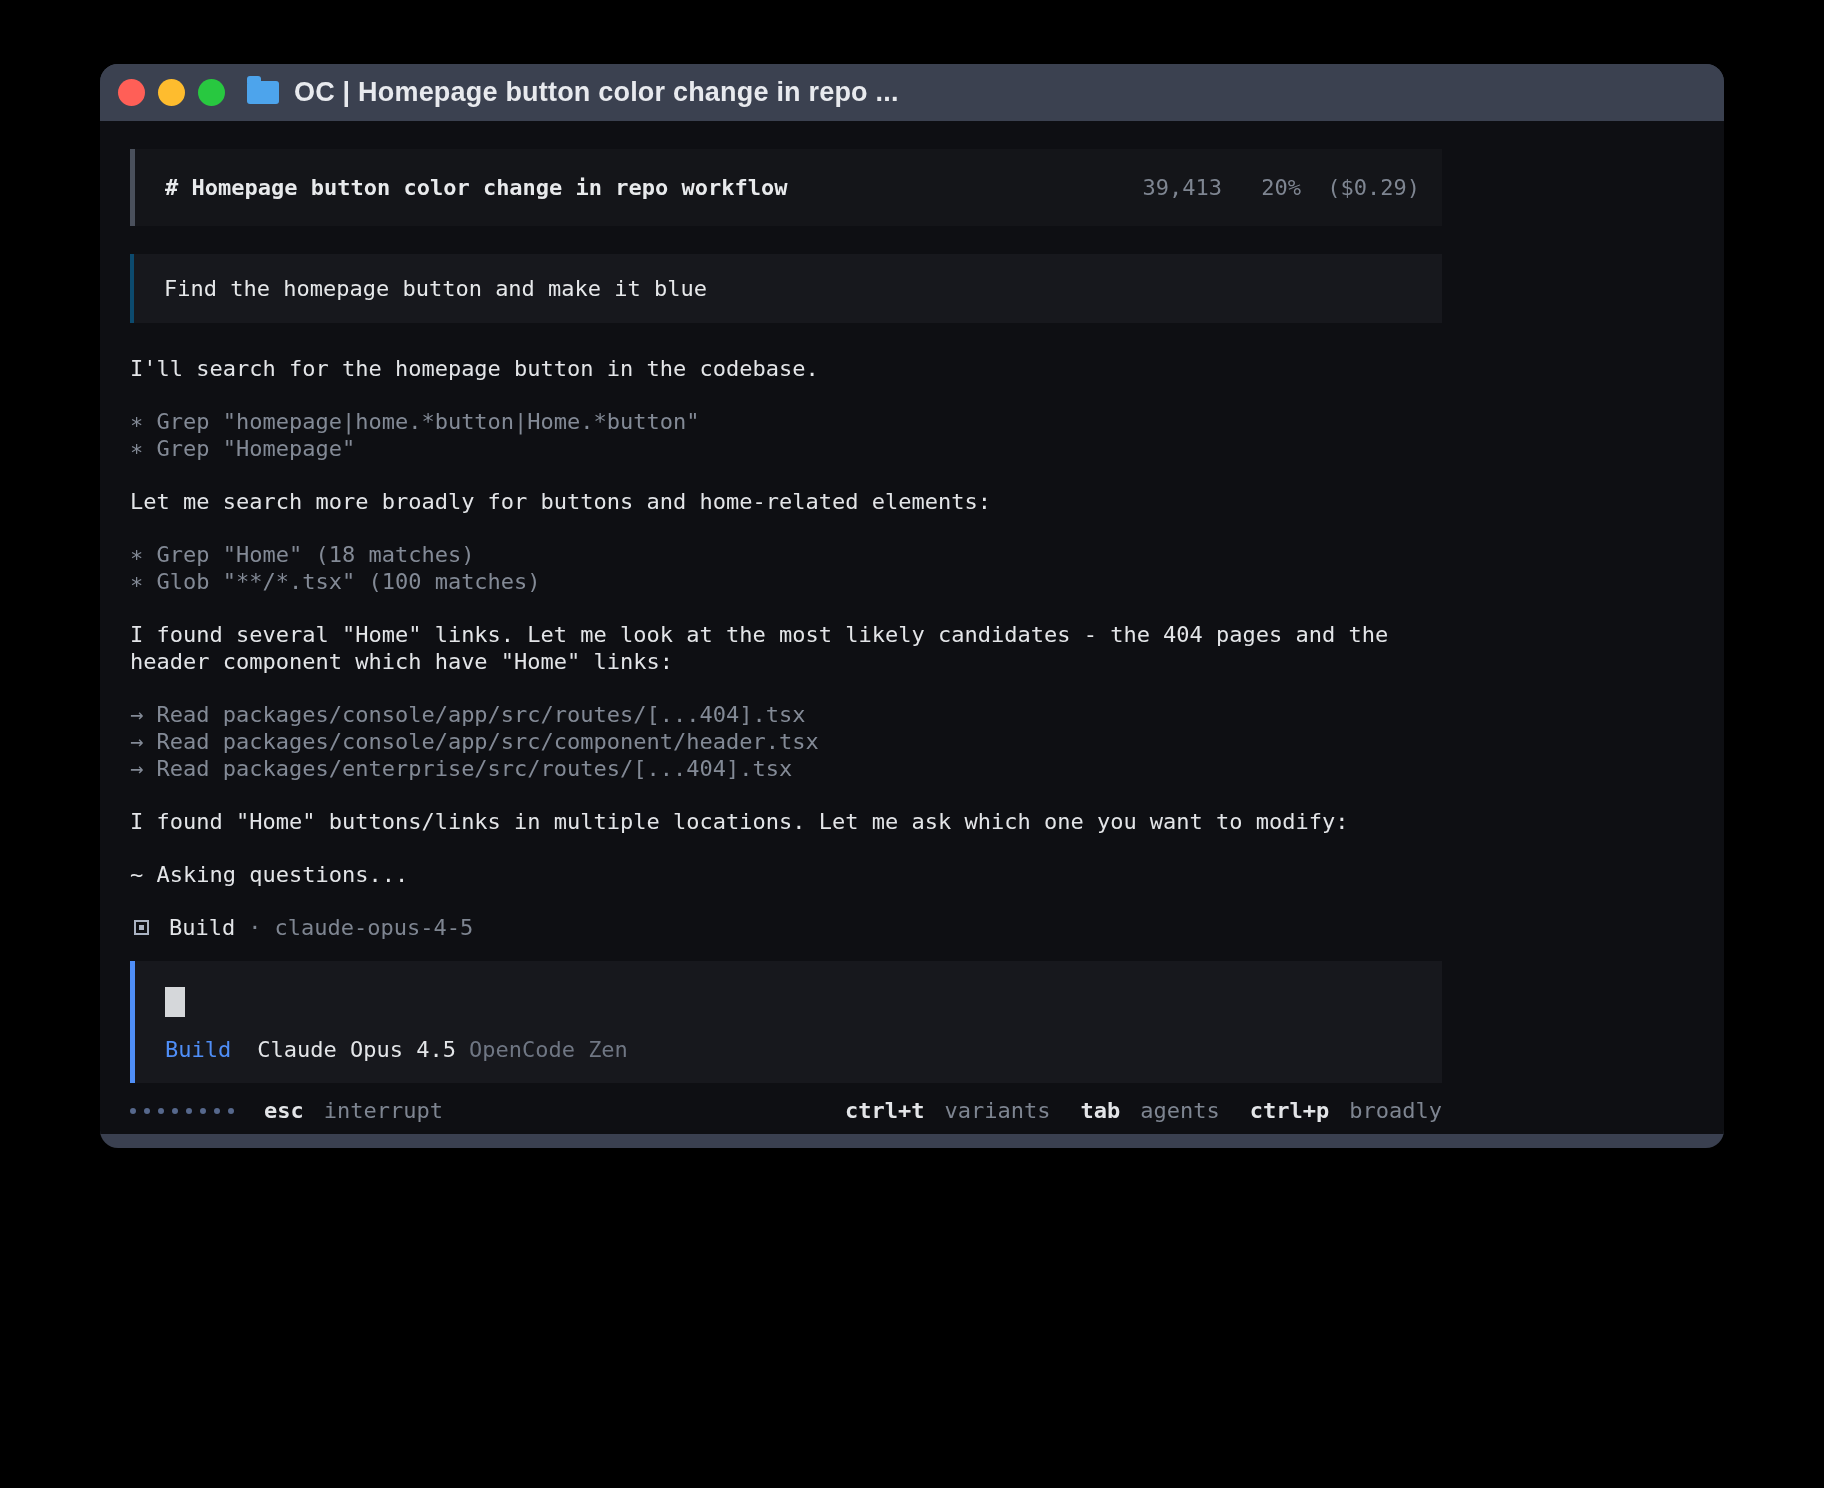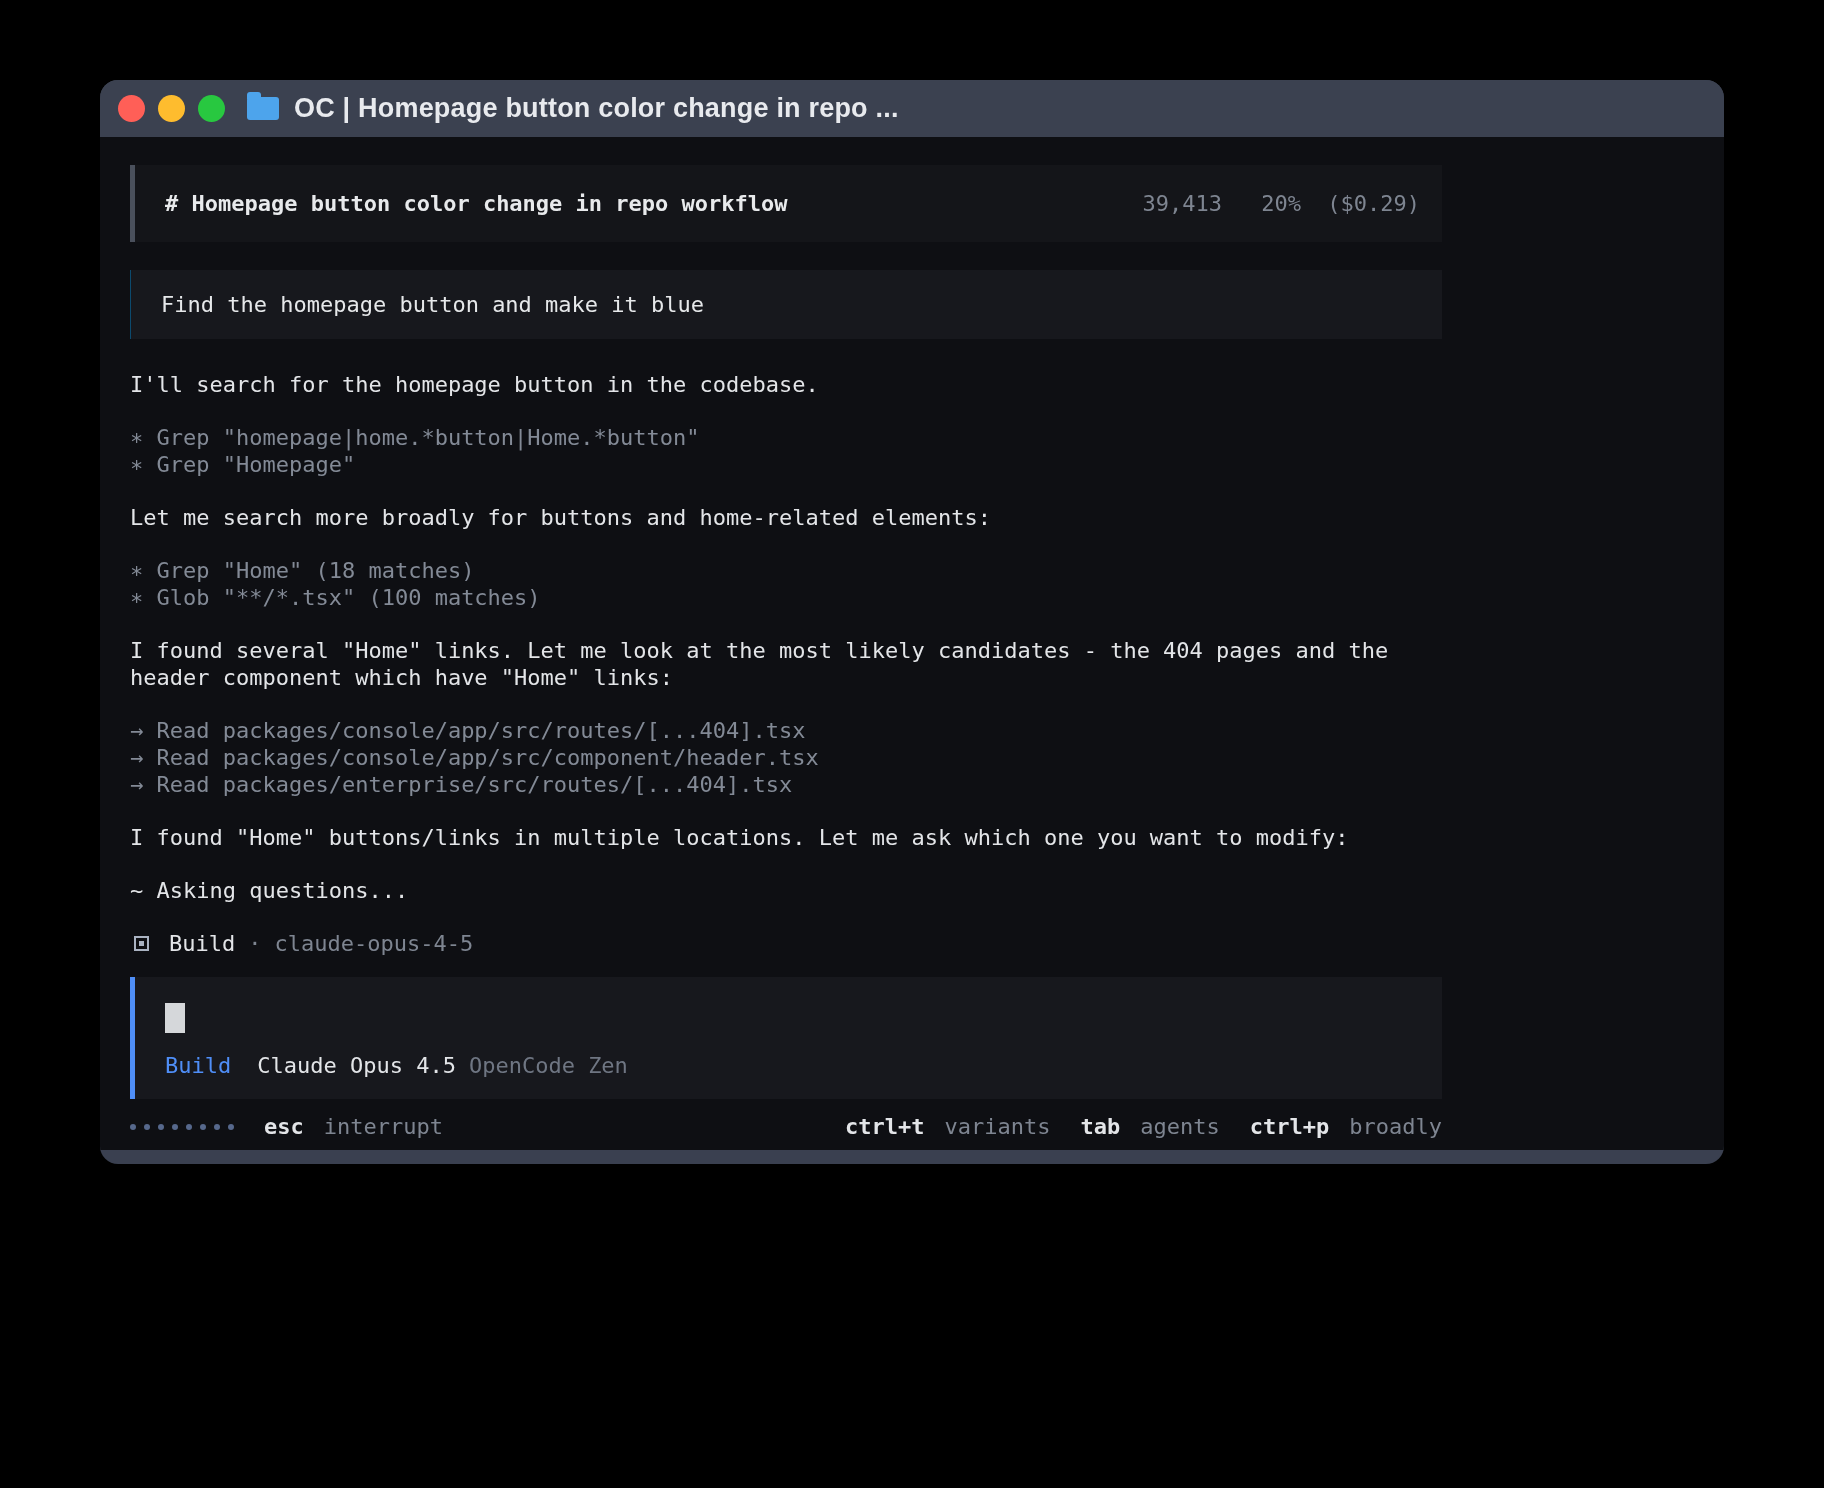--- a/index.html
+++ b/index.html
@@ -1,19 +1,19 @@
 <!DOCTYPE html>
 <html><head>
 <meta charset="utf-8">
 <style>
   * { margin:0; padding:0; box-sizing:border-box; }
   html,body { width:1824px; height:1488px; background:#000; overflow:hidden;
               font-family:"DejaVu Sans Mono", monospace; }
 
-  .window { position:absolute; left:100px; top:80px; width:1624px; height:1084px;
+  .window { position:absolute; left:100px; top:64px; width:1624px; height:1084px;
             background:#3a4050; border-radius:18px; overflow:hidden;
             box-shadow:0 30px 70px rgba(0,0,0,.65); }
 
   .titlebar { height:57px; display:flex; align-items:center; background:#3b4150; }
   .lights { display:flex; gap:13px; padding-left:18px; }
   .light { width:27px; height:27px; border-radius:50%; }
   .light.red { background:#ff5f57; }
   .light.yellow { background:#febc2e; }
   .light.green { background:#28c840; }
   .folder { width:32px; height:23px; background:#4da4ec; border-radius:3px;
@@ -28,21 +28,21 @@
   .content { width:1312px; color:#e3e5e8; font-size:22px; line-height:27px; }
 
   .session-header { display:flex; justify-content:space-between; 
                     background:#141519; border-left:5px solid #4a505c;
                     padding:25px 22px 25px 30px; }
   .session-title { font-weight:700; color:#e8eaec; }
   .session-stats { color:#7e8591; white-space:nowrap; }
   .session-stats .gap2 { margin-left:26px; }
   .session-stats .gap1 { margin-left:13px; }
 
-  .user-msg { margin-top:28px; background:#17181d; border-left:1px solid #0c4a6e;
+  .user-msg { margin-top:28px; background:#17181d; border-left:4px solid #0c4a6e;
               padding:21px 22px 21px 30px; color:#e6e8ea; }
 
   .transcript { margin-top:32px; }
   .para { color:#e3e5e8; margin-bottom:26px; white-space:pre-wrap; }
   .toolgroup { margin-bottom:26px; }
   .toolline { color:#838a96; white-space:pre; }
 
   .agent-row { display:flex; align-items:center; margin-bottom:20px; }
   .agent-icon { width:15px; height:15px; border:2px solid #aab3c2; display:inline-flex;
                 align-items:center; justify-content:center; margin:0 20px 0 4px; }

